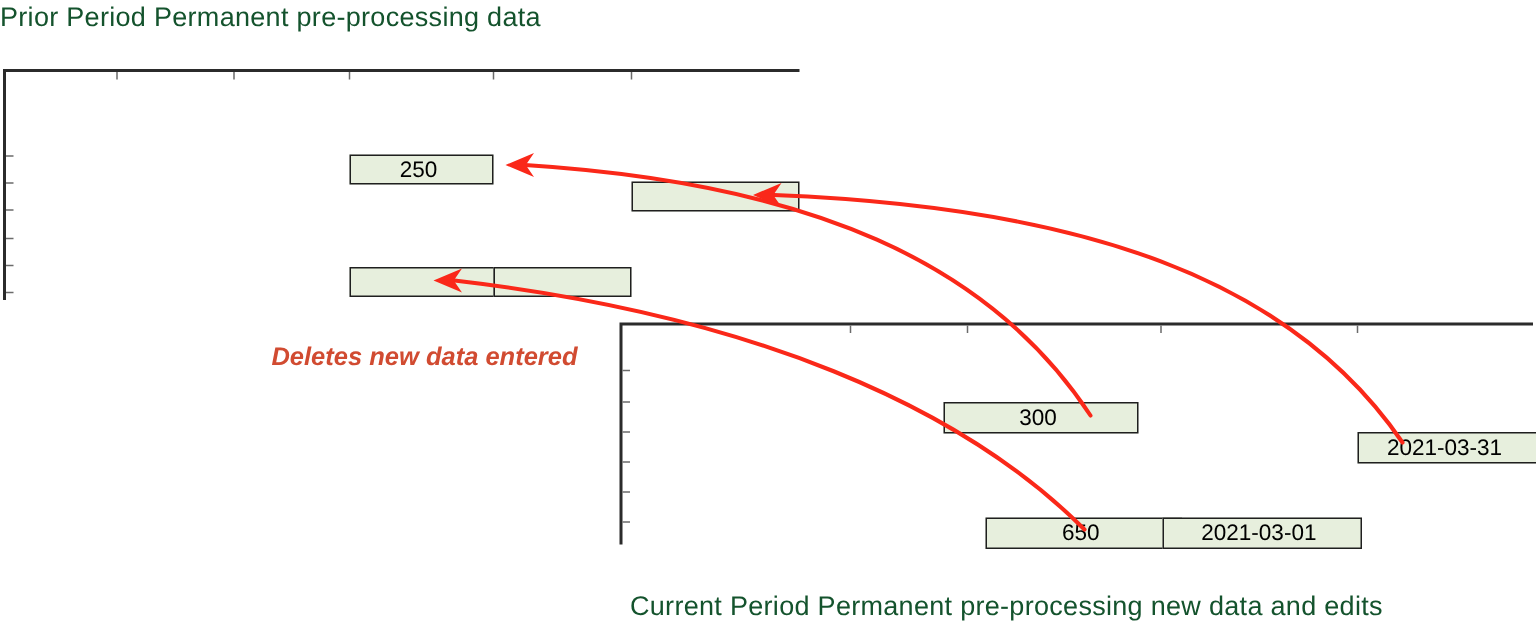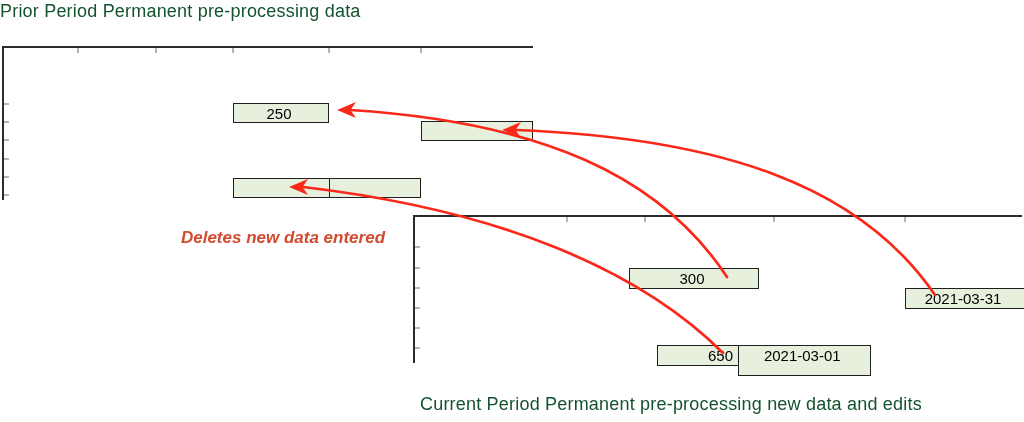--- a/index.html
+++ b/index.html
@@ -34,21 +34,21 @@
 <div class="annotation txt" style="left:168px;top:226px;width:230px;font-style:italic;">Deletes new data entered</div>
 
 <div class="cell" style="left:233px;top:103px;width:96px;height:20px;">250</div>
 <div class="cell" style="left:421px;top:121px;width:112px;height:20px;"></div>
 <div class="cell" style="left:233px;top:178px;width:97px;height:20px;"></div>
 <div class="cell" style="left:328.5px;top:178px;width:92.5px;height:20px;"></div>
 
 <div class="cell" style="left:629px;top:268px;width:130px;height:21px;">300</div>
 <div class="cell" style="left:905px;top:288px;width:120px;height:21px;">2021-03-31</div>
 <div class="cell" style="left:645px;top:345px;width:131px;height:21px;margin-left:12px;">650</div>
-<div class="cell" style="left:738px;top:345px;width:132.5px;height:31px;">2021-03-01</div>
+<div class="cell" style="left:775px;top:345px;width:132.5px;height:21px;">2021-03-01</div>
 
 <svg class="overlay" width="1024" height="422" viewBox="0 0 1024 422">
 
   <path d="M3,200 L3,47 L533,47" fill="none" stroke="#2b2b2b" stroke-width="2"></path>
 
   <path d="M414,363 L414,216 L1022,216" fill="none" stroke="#2b2b2b" stroke-width="2"></path>
 
   <g stroke="#6b6b6b" stroke-width="1">
     <path d="M78,48 v5 M156,48 v5 M233,48 v5 M329,48 v5 M421,48 v5"></path>
     <path d="M4,104 h5 M4,122 h5 M4,140 h5 M4,159 h5 M4,177 h5 M4,195 h5"></path>

